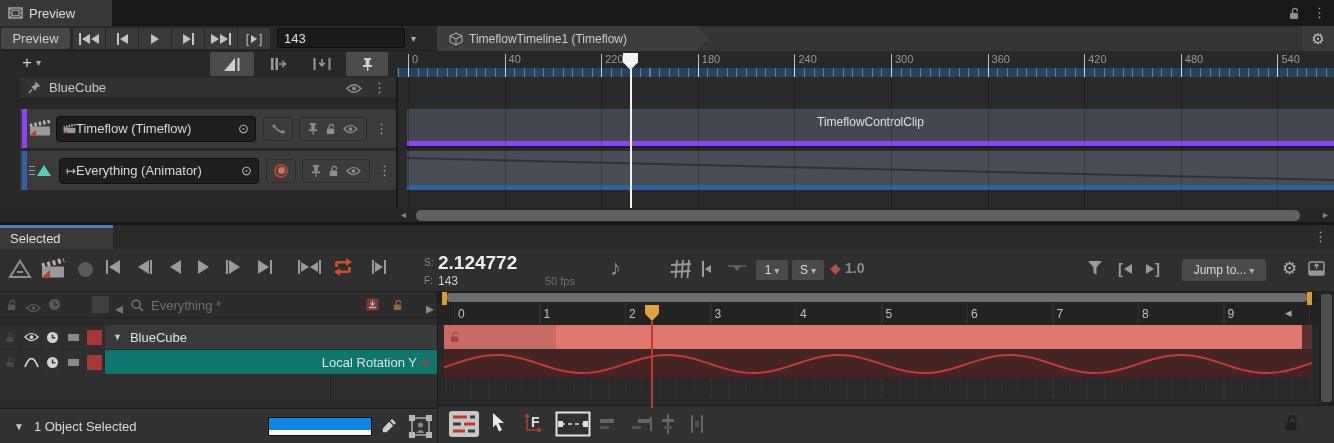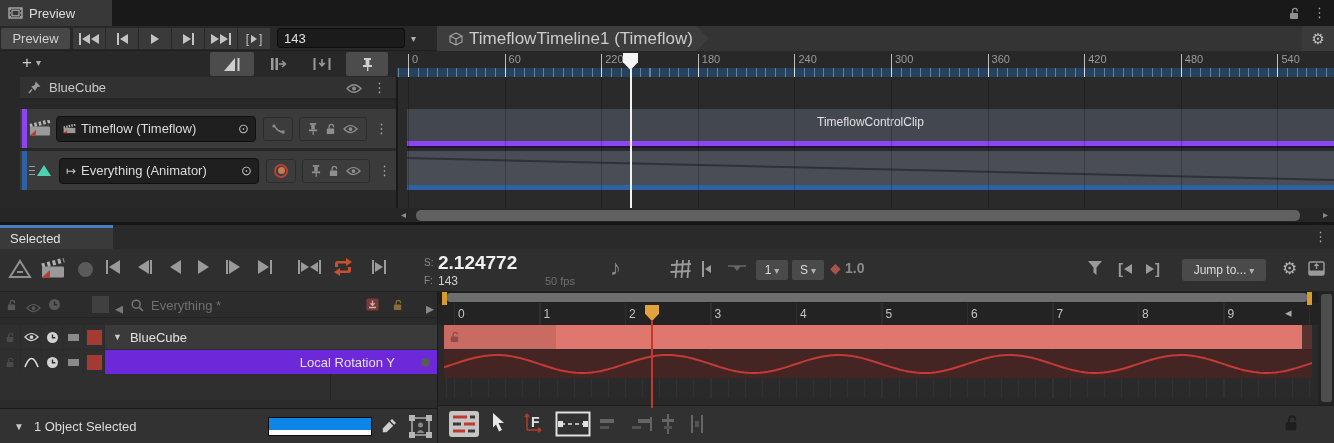--- a/index.html
+++ b/index.html
@@ -24,21 +24,21 @@
 
   
   .tabs1 { left:0;top:0;width:1334px;height:26px;background:#191919; }
   .tab-timeline { left:0;top:0;width:112px;height:26px;background:#383838;display:flex;align-items:center;padding-left:8px;gap:6px;font-size:13px;color:#dedede; }
   .tb1 { left:0;top:26px;width:1334px;height:25px;background:#282828;border-bottom:1px solid #1f1f1f; }
   .btn-preview { left:1px;top:2px;width:69px;height:21px;background:#474747;border-radius:2px;display:flex;align-items:center;justify-content:center;font-size:13px;color:#cfcfcf; }
   .tbtn { top:2px;height:21px;width:32px;background:#3a3a3a;display:flex;align-items:center;justify-content:center;color:#c3c3c3; }
   .frame-field { left:277px;top:2px;width:128px;height:20px;background:#1b1b1b;border:1px solid #0d0d0d;border-radius:3px;color:#e2e2e2;font-size:13px;padding:0 6px;display:flex;align-items:center; }
   .dd-caret { color:#b0b0b0;font-size:10px; }
   .crumbbar { left:437px;top:0;width:865px;height:25px;background:#343434; }
-  .crumb { left:0;top:0;height:25px;width:272px;background:#3d3d3d;display:flex;align-items:center;gap:6px;padding-left:12px;font-size:17px;color:#cccccc;
+  .crumb { left:0;top:0;height:25px;width:272px;background:#3d3d3d;display:flex;align-items:center;gap:6px;padding-left:12px;font-size:12px;color:#cccccc;
            clip-path:polygon(0 0,calc(100% - 13px) 0,100% 50%,calc(100% - 13px) 100%,0 100%); }
   .btn-gear1 { left:1302px;top:0;width:32px;height:25px;background:#3a3a3a;display:flex;align-items:center;justify-content:center;color:#bdbdbd;font-size:15px; }
 
   .tb2 { left:0;top:51px;width:1334px;height:26px;background:#282828; }
   .modebtn { top:1px;height:24px;display:flex;align-items:center;justify-content:center;color:#b8b8b8;border-radius:2px; }
   .modebtn.on { background:#4c4c4c; }
   .ruler1 { left:397px;top:0;width:937px;height:26px;background:#282828;overflow:hidden; }
   .ruler1::after { content:"";position:absolute;left:0;bottom:0;width:100%;height:9px;background:
       repeating-linear-gradient(90deg,#dedede 0 1px,transparent 1px 96.6px),
       repeating-linear-gradient(90deg,rgba(150,180,215,.55) 0 1px,transparent 1px 9.66px),#26425f;
@@ -47,21 +47,21 @@
 
   .playhead1 { left:623px;top:53px;width:15px;height:155px;z-index:6; }
   .ph-cap { position:absolute;left:0;top:0;width:15px;height:17px;background:#f5f5f5;clip-path:polygon(0 0,100% 0,100% 55%,50% 100%,0 55%); }
   .ph-line { position:absolute;left:6.5px;top:16px;width:2px;height:139px;background:#f2f2f2; }
 
   .body1 { left:0;top:77px;width:1334px;height:131px;background:#262626; }
   .lp1 { left:0;top:0;width:396px;height:131px;background:#282828; }
   .markers-row { left:20px;top:0;width:377px;height:23px;background:#313131;border-bottom:2px solid #252525;display:flex;align-items:center;gap:8px;padding-left:8px;font-size:13px;color:#c9c9c9; }
   .trkrow { left:20px;width:377px;height:39px;background:#3b3b3b;display:flex;align-items:center; }
   .accentbar { position:absolute;left:2px;top:0;width:5px;height:39px; }
-  .pill { height:26px;width:200px;background:#1f1f1f;border:1px solid #101010;border-radius:4px;display:flex;align-items:center;gap:5px;padding:0 6px;font-size:13px;color:#dadada; }
+  .pill { height:26px;width:200px;background:#1f1f1f;border:1px solid #101010;border-radius:4px;display:flex;align-items:center;padding:0 6px;font-size:13px;color:#dadada; }
   .pill .odot { margin-left:auto;color:#c0c0c0;font-size:13px; }
   .sqbtn { height:24px;background:#3c3c3c;border:1px solid #2c2c2c;border-radius:3px;display:flex;align-items:center;justify-content:center;gap:7px;color:#8f8f8f; }
   .divider-v1 { left:396px;top:0;width:2px;height:131px;background:#191919; }
   .rp1 { left:398px;top:0;width:936px;height:131px;background:#2a2a2a;overflow:hidden; }
   .rp1::before { content:"";position:absolute;inset:0;background:repeating-linear-gradient(90deg,rgba(0,0,0,.22) 0 1px,transparent 1px 96.6px);background-position-x:10px;z-index:3;pointer-events:none; }
   .clip { position:absolute;left:9px;width:927px;height:39px; }
   .clip1 { top:32px;background:#43474f; }
   .clip2 { top:74px;background:#494d55; }
   .cliplabel { position:absolute;left:0;top:6px;width:100%;text-align:center;font-size:12px;color:#e0e0e0; }
   .stripe { position:absolute;left:0;bottom:0;width:100%; }
@@ -227,21 +227,21 @@
       <svg width="11" height="14" viewBox="0 0 11 14">
           <rect x="2" y="1" width="7" height="2" fill="#d0d0d0"></rect>
           <rect x="3.6" y="3" width="3.8" height="5" fill="#d0d0d0"></rect>
           <rect x="1" y="8" width="9" height="2" fill="#d0d0d0"></rect>
           <rect x="5" y="10" width="1.4" height="4" fill="#d0d0d0"></rect>
         </svg>
     </div>
     <div class="abs ruler1">
         <div id="ruler-top" class="abs" style="left:0;top:0;width:100%;height:100%">
           <div class="tick-top" style="left: 11px;">0</div>
-          <div class="tick-top" style="left: 107.6px;">60</div>
+          <div class="tick-top" style="left: 107.6px;">40</div>
           <div class="tick-top" style="left: 204.2px;">220</div>
           <div class="tick-top" style="left: 300.8px;">180</div>
           <div class="tick-top" style="left: 397.4px;">240</div>
           <div class="tick-top" style="left: 494px;">300</div>
           <div class="tick-top" style="left: 590.6px;">360</div>
           <div class="tick-top" style="left: 687.2px;">420</div>
           <div class="tick-top" style="left: 783.8px;">480</div>
           <div class="tick-top" style="left: 880.4px;">540</div>
         </div>
       </div>
@@ -584,21 +584,21 @@
               <circle cx="6.5" cy="6.5" r="5.5" fill="currentColor"></circle>
               <path d="M6.5 3.5 V6.8 H9.3" stroke="#2c2c2c" stroke-width="1.4" fill="none"></path>
             </svg>
           </div>
         <div class="cell">
             <span class="dashic"></span>
           </div>
         <div class="cell">
             <span class="redcell"></span>
           </div>
-        <div class="namecell" style="background:#6d28d9;justify-content:flex-end;padding-right:42px">
+        <div class="namecell" style="background:#0f766e;justify-content:flex-end;padding-right:20px">
           <span>Local Rotation Y</span>
         </div>
         <span class="abs valdot" style="left:421px;top:9px"></span>
       </div>
 
       <div class="abs" style="left:0;top:82px;width:437px;height:26px;background:#2f2f2f">
         <span class="abs" style="left:330px;top:0;width:1px;height:26px;background:#242424"></span>
       </div>
 
       <div class="abs footer2">

